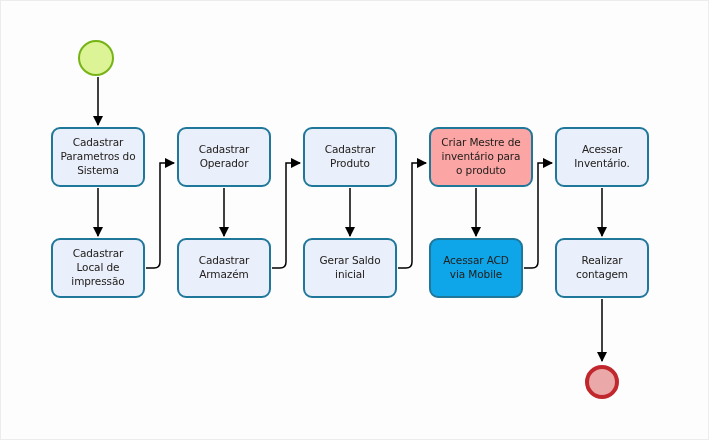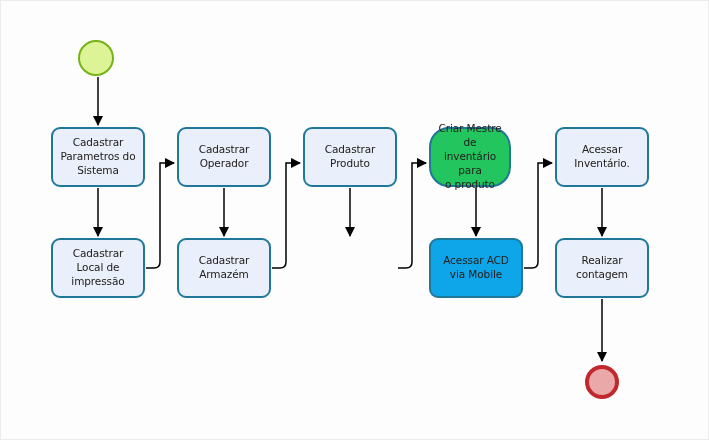--- a/index.html
+++ b/index.html
@@ -120,21 +120,25 @@
 Operador</span>
   </div>
   <div class="task" style="left: 176px; top: 237px; width: 94px; height: 60px; background: rgb(234, 239, 252); border-color: rgb(31, 119, 153);">
     <span class="tlabel">Cadastrar
 Armazém</span>
   </div>
   <div class="task" style="left: 302px; top: 126px; width: 94px; height: 60px; background: rgb(234, 239, 252); border-color: rgb(31, 119, 153);">
     <span class="tlabel">Cadastrar
 Produto</span>
   </div>
-  <div class="task" style="left: 428px; top: 126px; width: 82px; height: 60px; background: #22c55e; border-color: rgb(31, 119, 153); border-radius: 20px;">
+  <div class="task" style="left: 302px; top: 237px; width: 94px; height: 60px; background: rgb(234, 239, 252); border-color: rgb(31, 119, 153);">
+    <span class="tlabel">Gerar Saldo
+inicial</span>
+  </div>
+  <div class="task" style="left: 428px; top: 126px; width: 104px; height: 60px; background: #fca5a5; border-color: rgb(31, 119, 153);">
     <span class="tlabel">Criar Mestre de
 inventário para
 o produto</span>
   </div>
   <div class="task" style="left: 428px; top: 237px; width: 94px; height: 60px; background: #0ea5e9; border-color: rgb(31, 119, 153);">
     <span class="tlabel">Acessar ACD
 via Mobile</span>
   </div>
   <div class="task" style="left: 554px; top: 126px; width: 94px; height: 60px; background: rgb(234, 239, 252); border-color: rgb(31, 119, 153);">
     <span class="tlabel">Acessar

